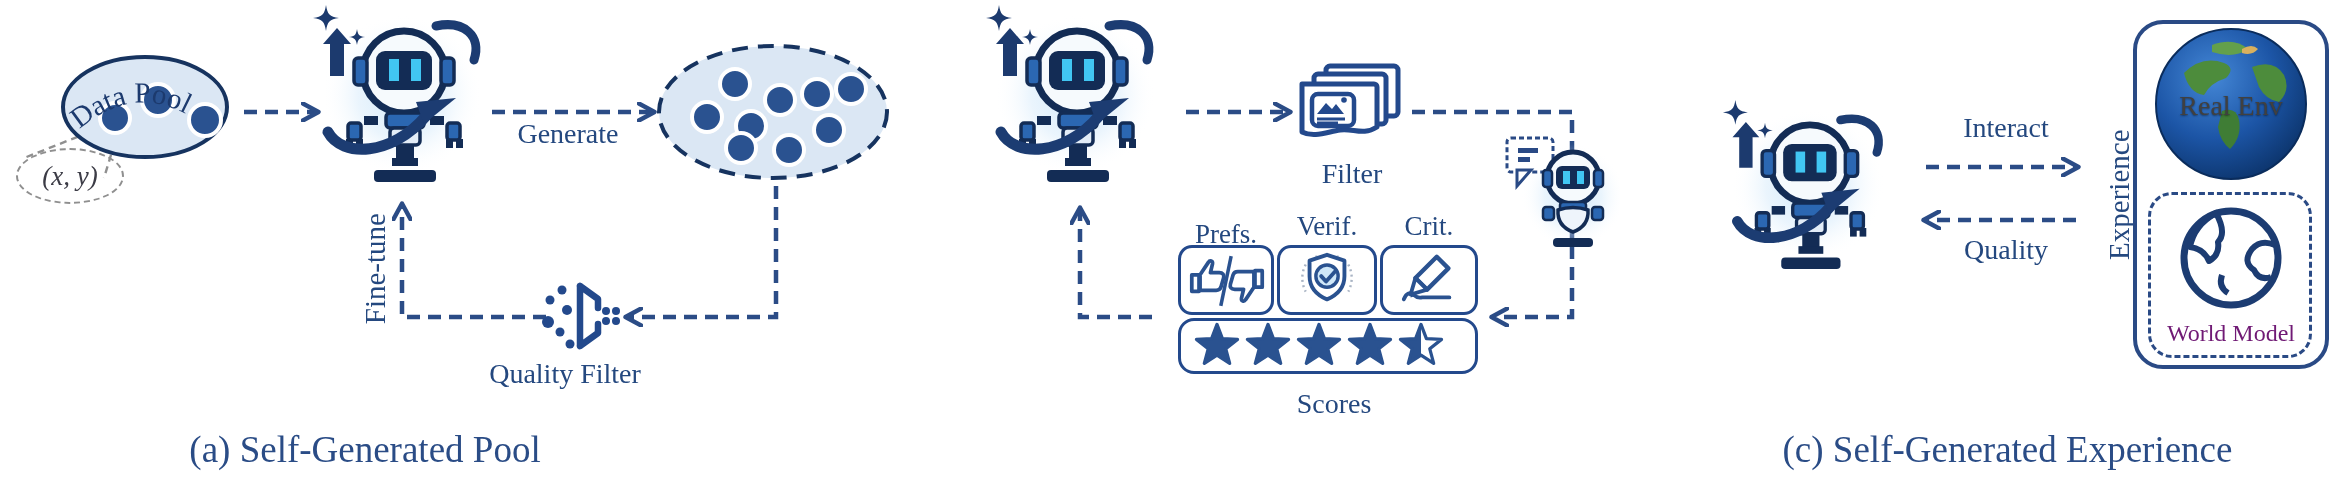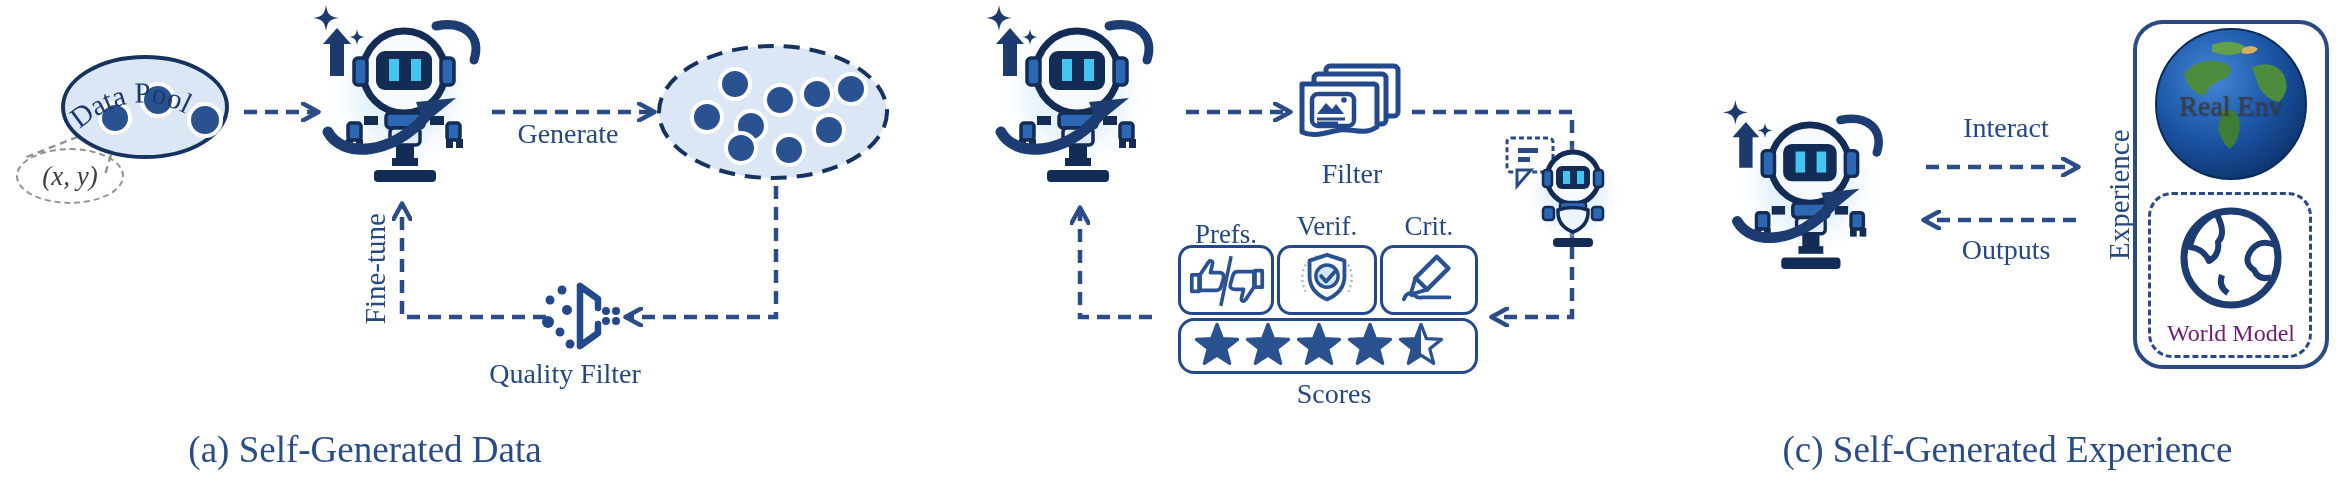--- a/index.html
+++ b/index.html
@@ -186,21 +186,21 @@
       <circle cx="66" cy="29" r="4"></circle>
         <circle cx="76" cy="29" r="4"></circle>
         <circle cx="66" cy="39" r="4"></circle>
         <circle cx="76" cy="39" r="4"></circle>
     </g>
     <path d="M40,4 L40,64 M40,4 L58,17 L58,26 M40,64 L58,51 L58,42" fill="none" stroke="#23498c" stroke-width="6.5" stroke-linejoin="round" stroke-linecap="round"></path>
   </svg>
 
   <div class="lbl" style="left:430px;top:358px;width:270px;">Quality Filter</div>
 
-  <div class="caption" style="left:160px;top:428px;width:410px;">(a) Self-Generated Data</div>
+  <div class="caption" style="left:160px;top:428px;width:410px;">(a) Self-Generated Pool</div>
 
   <svg class="abs" style="left:985px;top:0" width="180" height="188">
       <use href="#robot-big"></use>
     </svg>
 
   <svg class="abs" style="left:1296px;top:62px" width="112" height="100" viewBox="0 0 112 100">
     <g fill="#ffffff" stroke="#23498c" stroke-width="5" stroke-linejoin="round">
       <rect x="30" y="4" width="72" height="50" rx="4"></rect>
       <rect x="18" y="12" width="72" height="50" rx="4"></rect>
       <path d="M6,22 h72 a3,3 0 0 1 3,3 v40 c-14,9 -24,1 -37,3 c-13,2 -26,8 -38,2 z"></path>
@@ -246,33 +246,33 @@
   </svg>
 
   <div class="scoresbox"></div>
   <svg class="abs" style="left:1190px;top:321px" width="276" height="50" viewBox="0 0 276 50">
       <use href="#star-shape" transform="translate(27,25) scale(1.35)" fill="#2a5290" stroke="#2a5290" stroke-width="2.4" stroke-linejoin="round"></use>
       <use href="#star-shape" transform="translate(78,25) scale(1.35)" fill="#2a5290" stroke="#2a5290" stroke-width="2.4" stroke-linejoin="round"></use>
       <use href="#star-shape" transform="translate(129,25) scale(1.35)" fill="#2a5290" stroke="#2a5290" stroke-width="2.4" stroke-linejoin="round"></use>
       <use href="#star-shape" transform="translate(180,25) scale(1.35)" fill="#2a5290" stroke="#2a5290" stroke-width="2.4" stroke-linejoin="round"></use>
       <use href="#star-shape" transform="translate(231,25) scale(1.35)" fill="url(#halfGrad)" stroke="#2a5290" stroke-width="2.4" stroke-linejoin="round"></use>
     </svg>
-  <div class="lbl" style="left:1234px;top:378px;width:200px;">Scores</div>
+  <div class="lbl" style="left:1234px;top:388px;width:200px;">Scores</div>
 
   <svg class="abs" style="left:1505px;top:126px" width="115" height="145">
       <use href="#robot-small"></use>
     </svg>
 
 
   <svg class="abs" style="left:1722px;top:95px" width="172" height="180" viewBox="0 0 180 188">
       <use href="#robot-big"></use>
     </svg>
 
   <div class="lbl" style="left:1918px;top:112px;width:176px;">Interact</div>
-  <div class="lbl" style="left:1918px;top:234px;width:176px;">Outputs</div>
+  <div class="lbl" style="left:1918px;top:234px;width:176px;">Quality</div>
 
   <div class="lbl rot" style="left:2040px;top:178px;width:160px;font-size:29px;">Experience</div>
 
   <div class="envbox"></div>
   <svg class="abs" style="left:2154px;top:27px" width="154" height="154">
       <use href="#earth"></use>
     </svg>
   <div class="realenv-lbl">Real Env</div>
 
   <div class="worldbox"></div>

